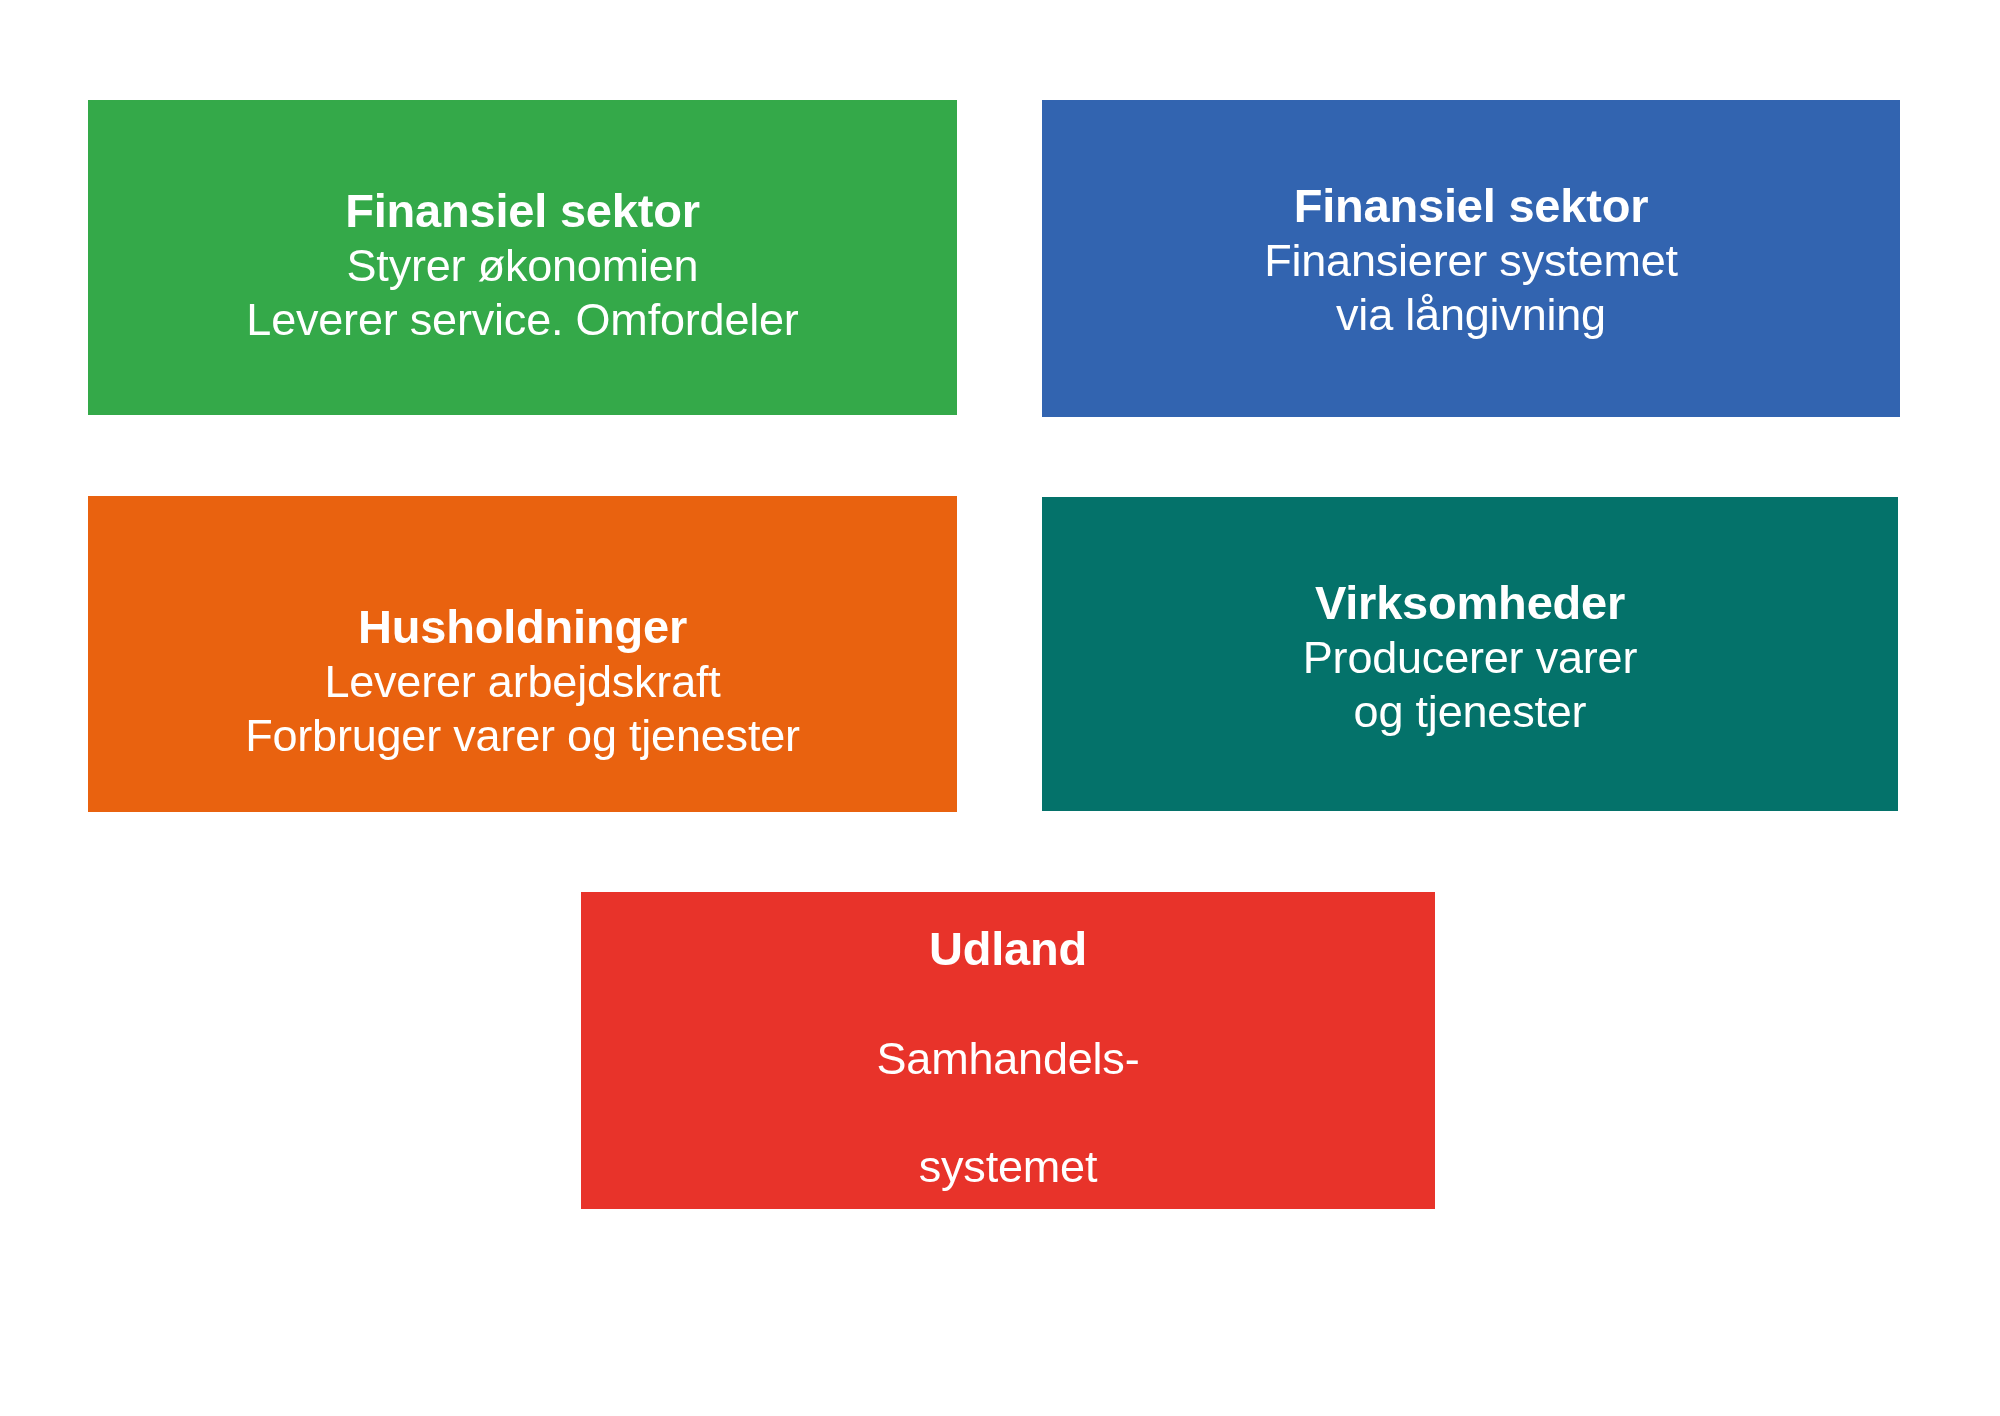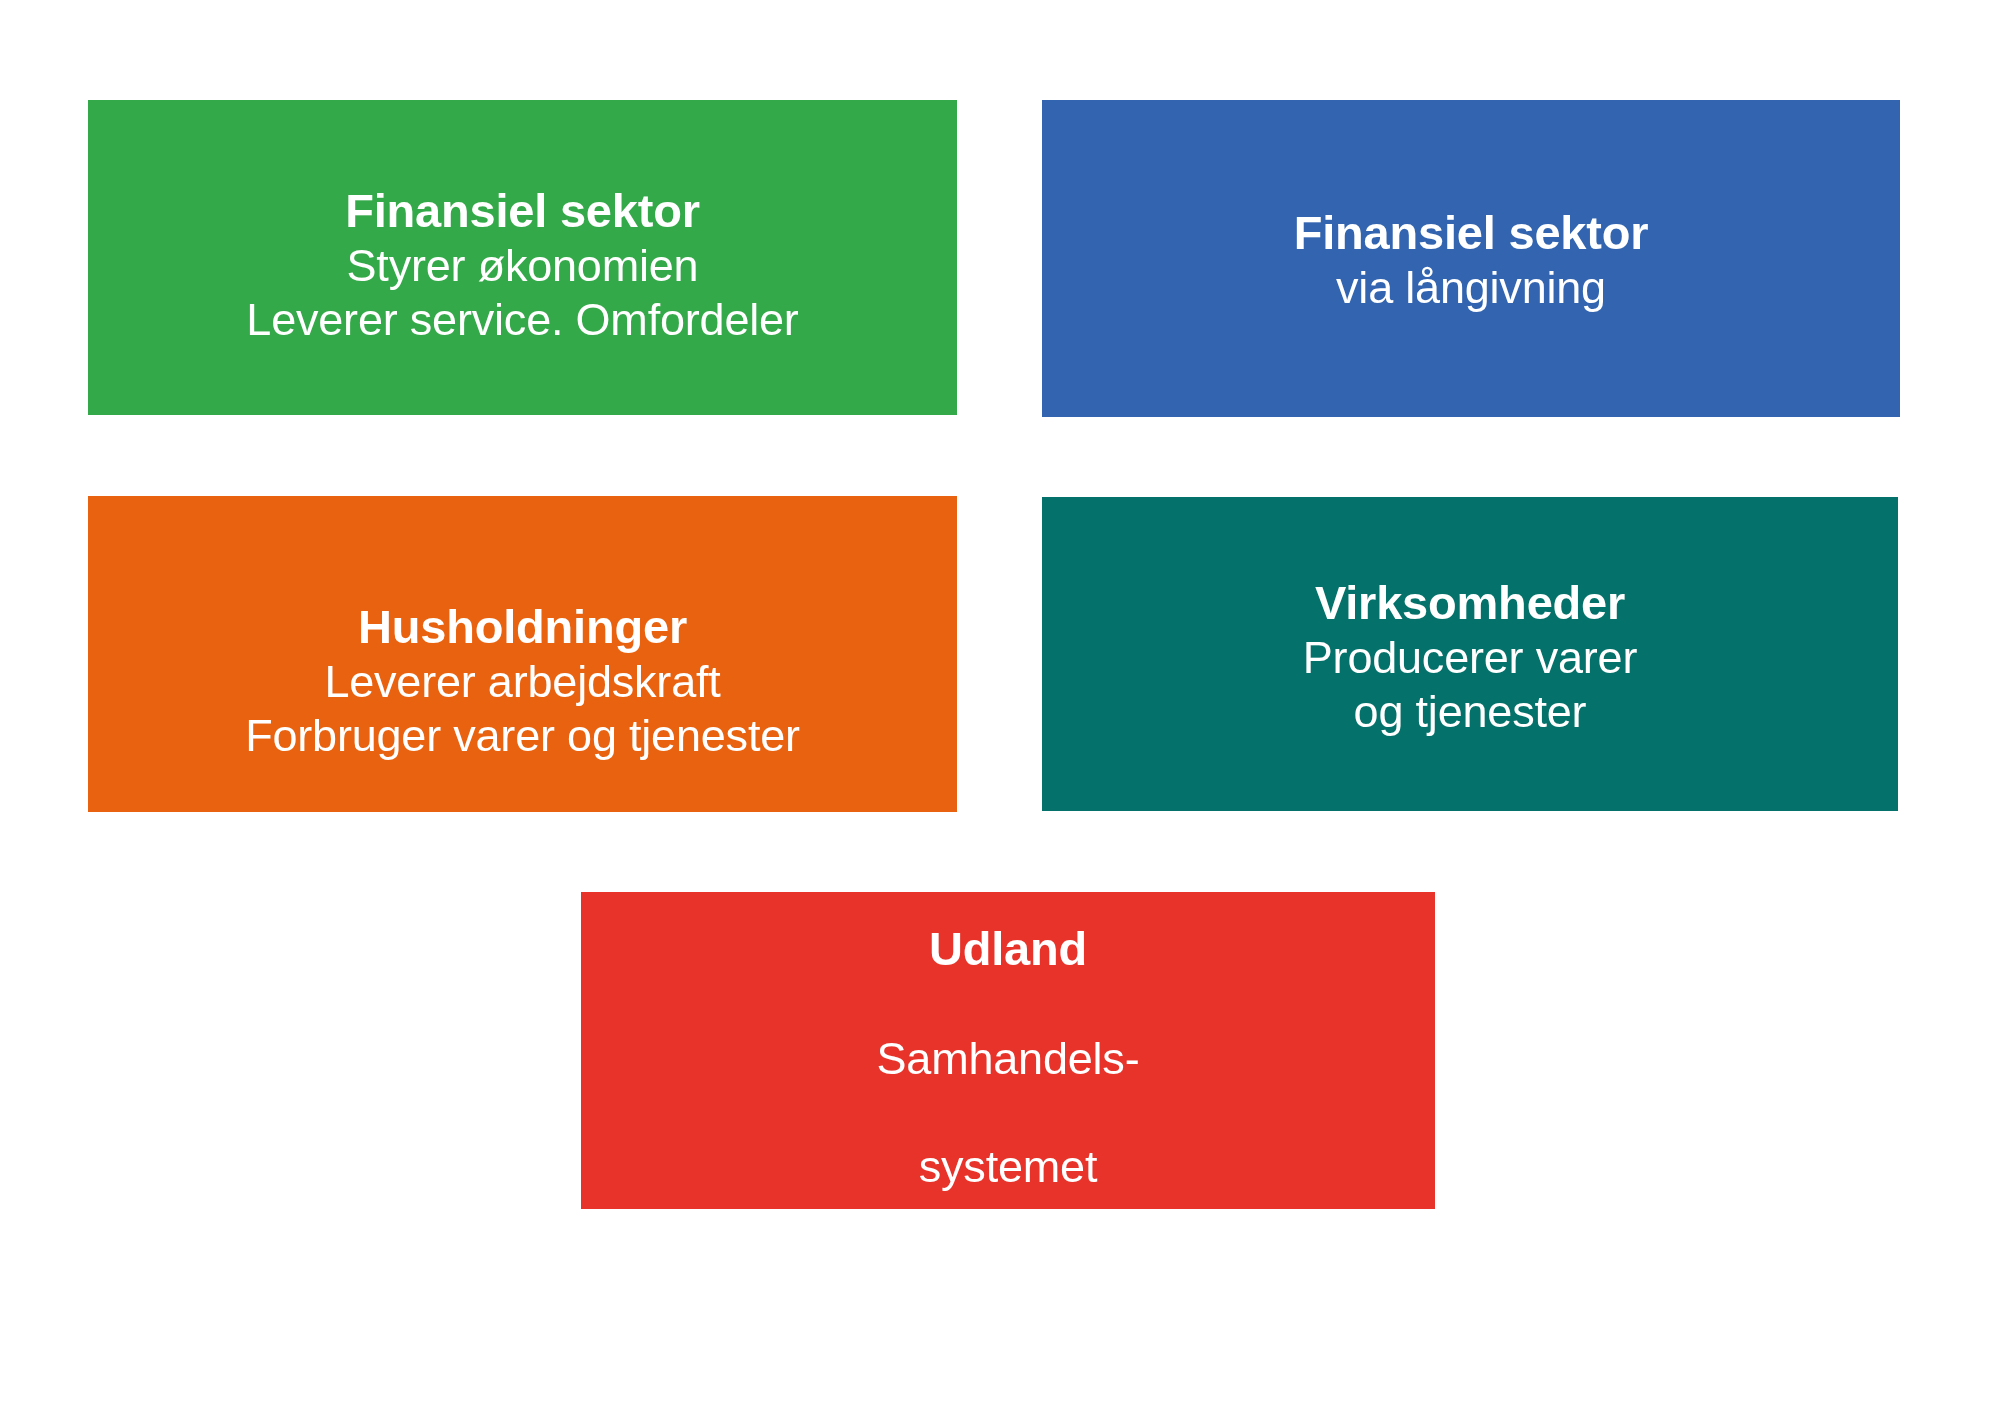--- a/index.html
+++ b/index.html
@@ -85,20 +85,21 @@
     <div class="text-stack">
       <div class="box-title">Finansiel sektor</div>
       <div class="box-line">Styrer økonomien</div>
       <div class="box-line">Leverer service. Omfordeler</div>
     </div>
   </div>
 
   <div class="box" id="box-finansiel-sektor" style="background-color: rgb(50, 100, 176);">
     <div class="text-stack">
       <div class="box-title">Finansiel sektor</div>
+      <div class="box-line">Finansierer systemet</div>
       <div class="box-line">via långivning</div>
     </div>
   </div>
 
   <div class="box" id="box-husholdninger" style="background-color: rgb(233, 98, 15);">
     <div class="text-stack">
       <div class="box-title">Husholdninger</div>
       <div class="box-line">Leverer arbejdskraft</div>
       <div class="box-line">Forbruger varer og tjenester</div>
     </div>

